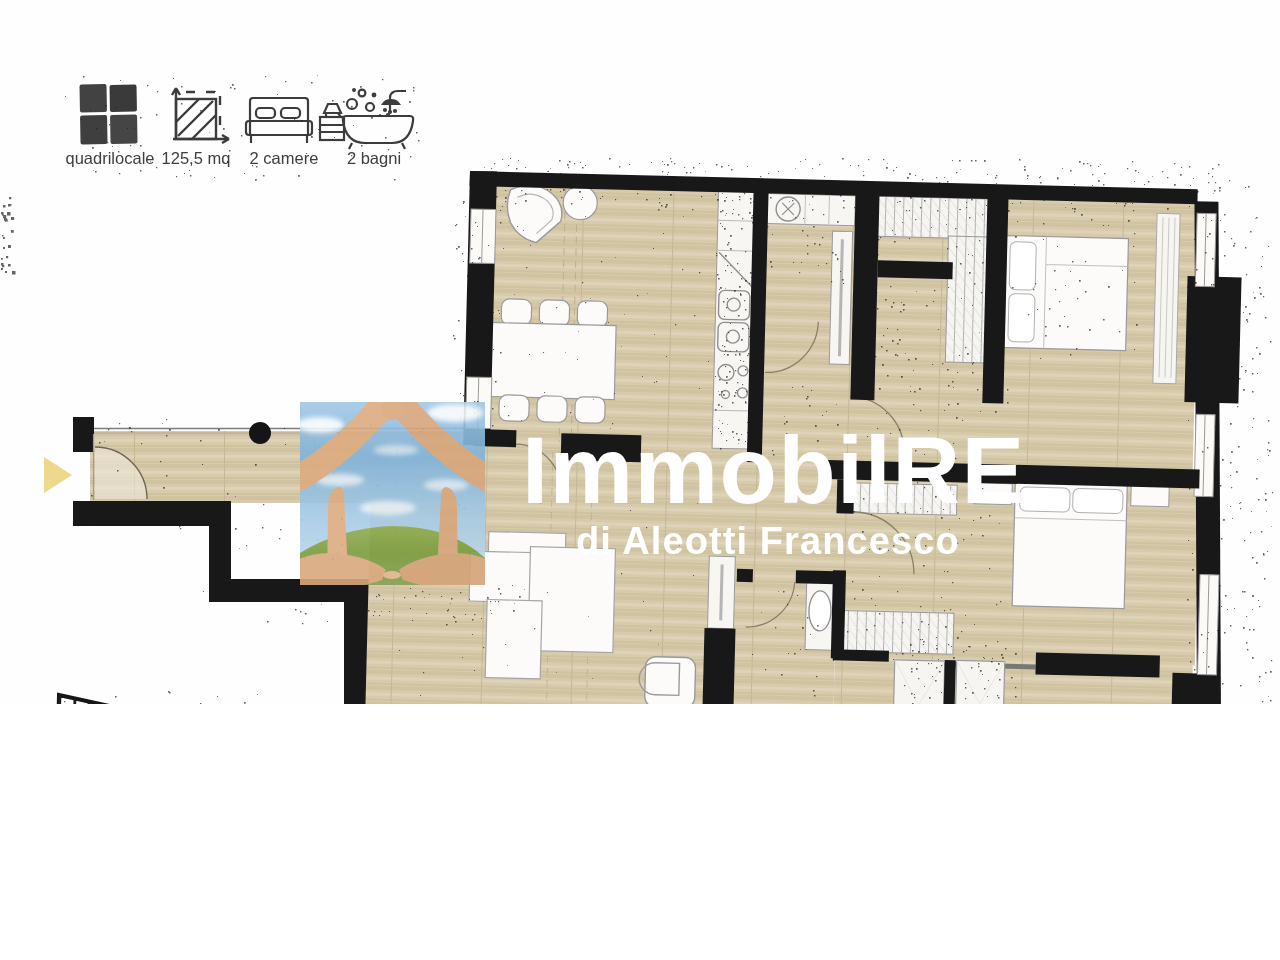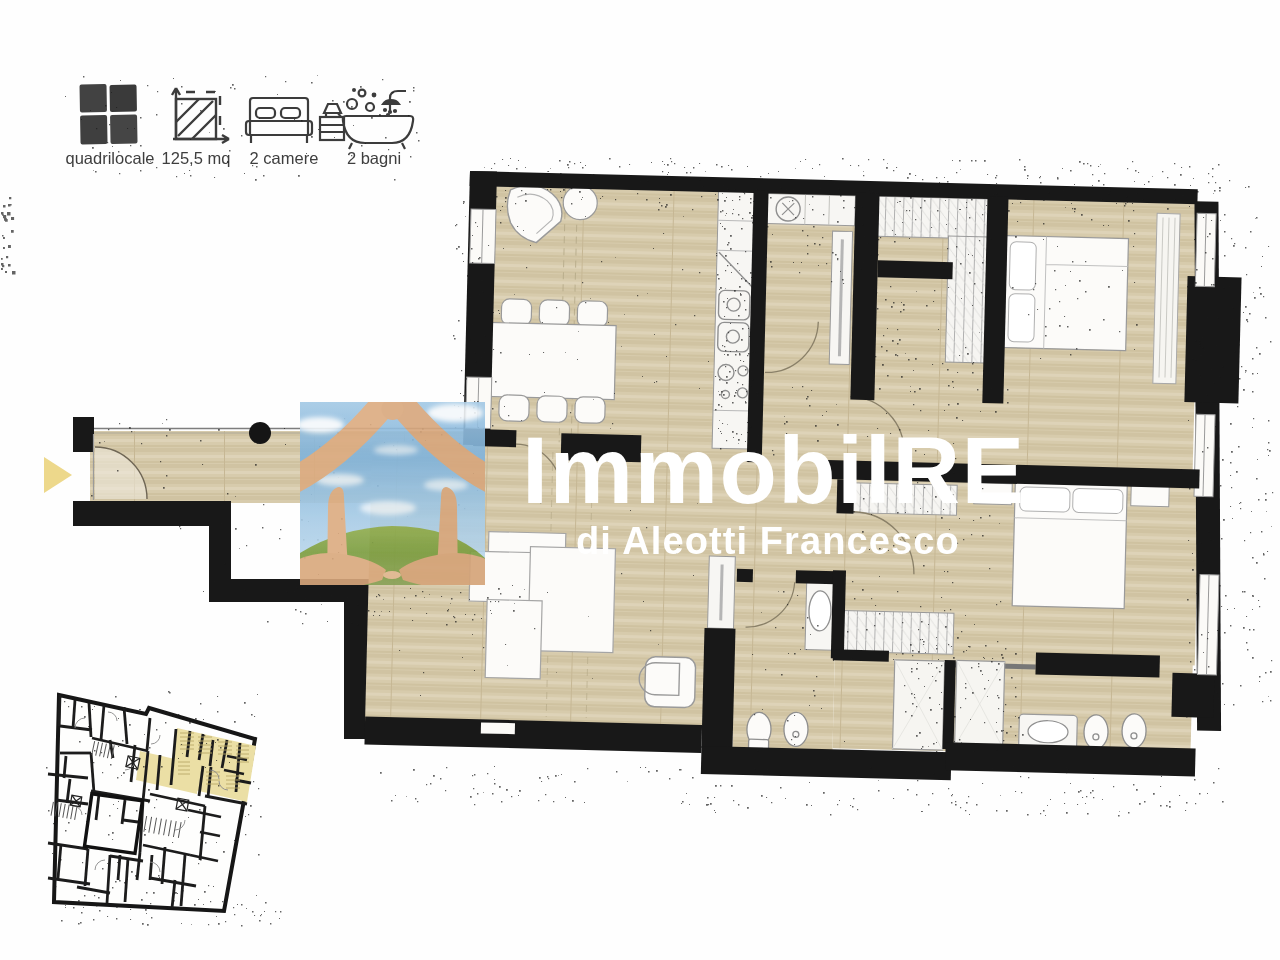--- a/index.html
+++ b/index.html
@@ -1,16 +1,16 @@
 <!DOCTYPE html>
 <html><head>
 <meta charset="utf-8">
 <style>
   html,body{margin:0;padding:0;background:#ffffff;}
-  #page{position:relative;width:1280px;height:960px;overflow:hidden;background:#84cc16;
+  #page{position:relative;width:1280px;height:704px;overflow:hidden;background:#84cc16;
         font-family:"Liberation Sans", sans-serif;}
   svg{position:absolute;top:0;left:0;}
 </style>
 </head>
 <body>
 <div id="page">
 <svg width="1280" height="960" viewBox="0 0 1280 960">
 <defs>
   <pattern id="wood" width="90" height="16" patternUnits="userSpaceOnUse">
     <rect width="90" height="16" fill="#d7cbac"></rect>

